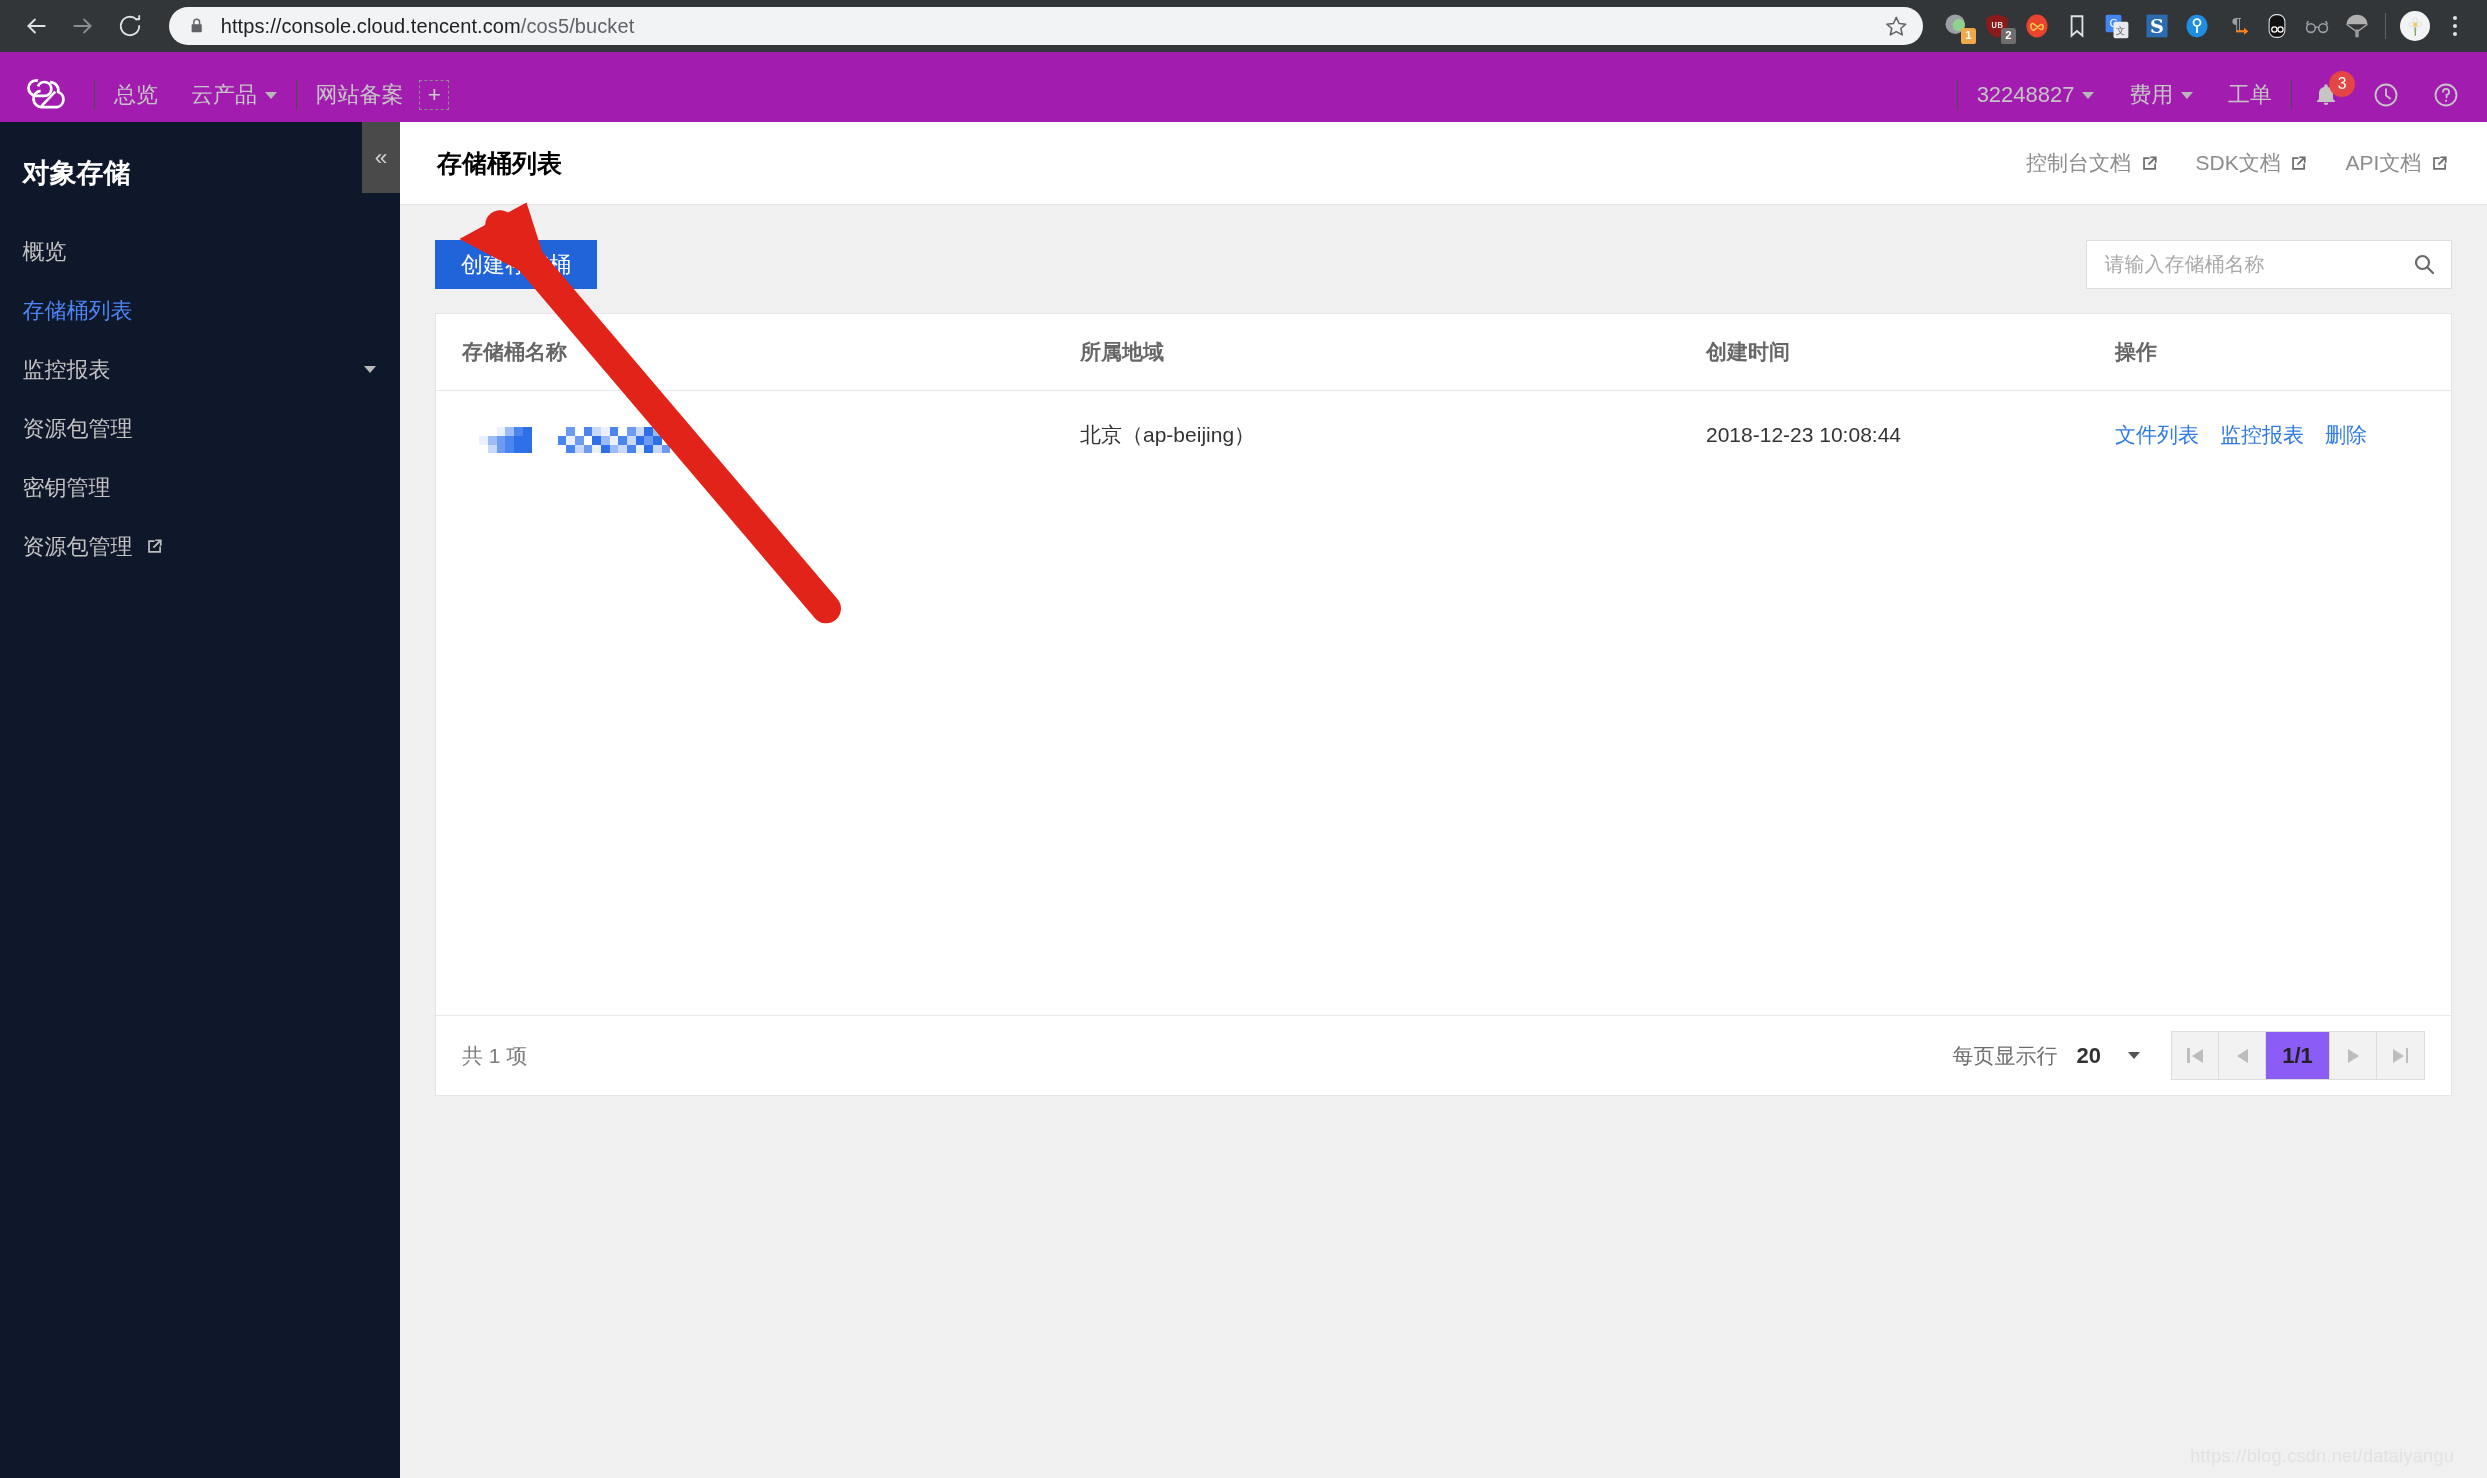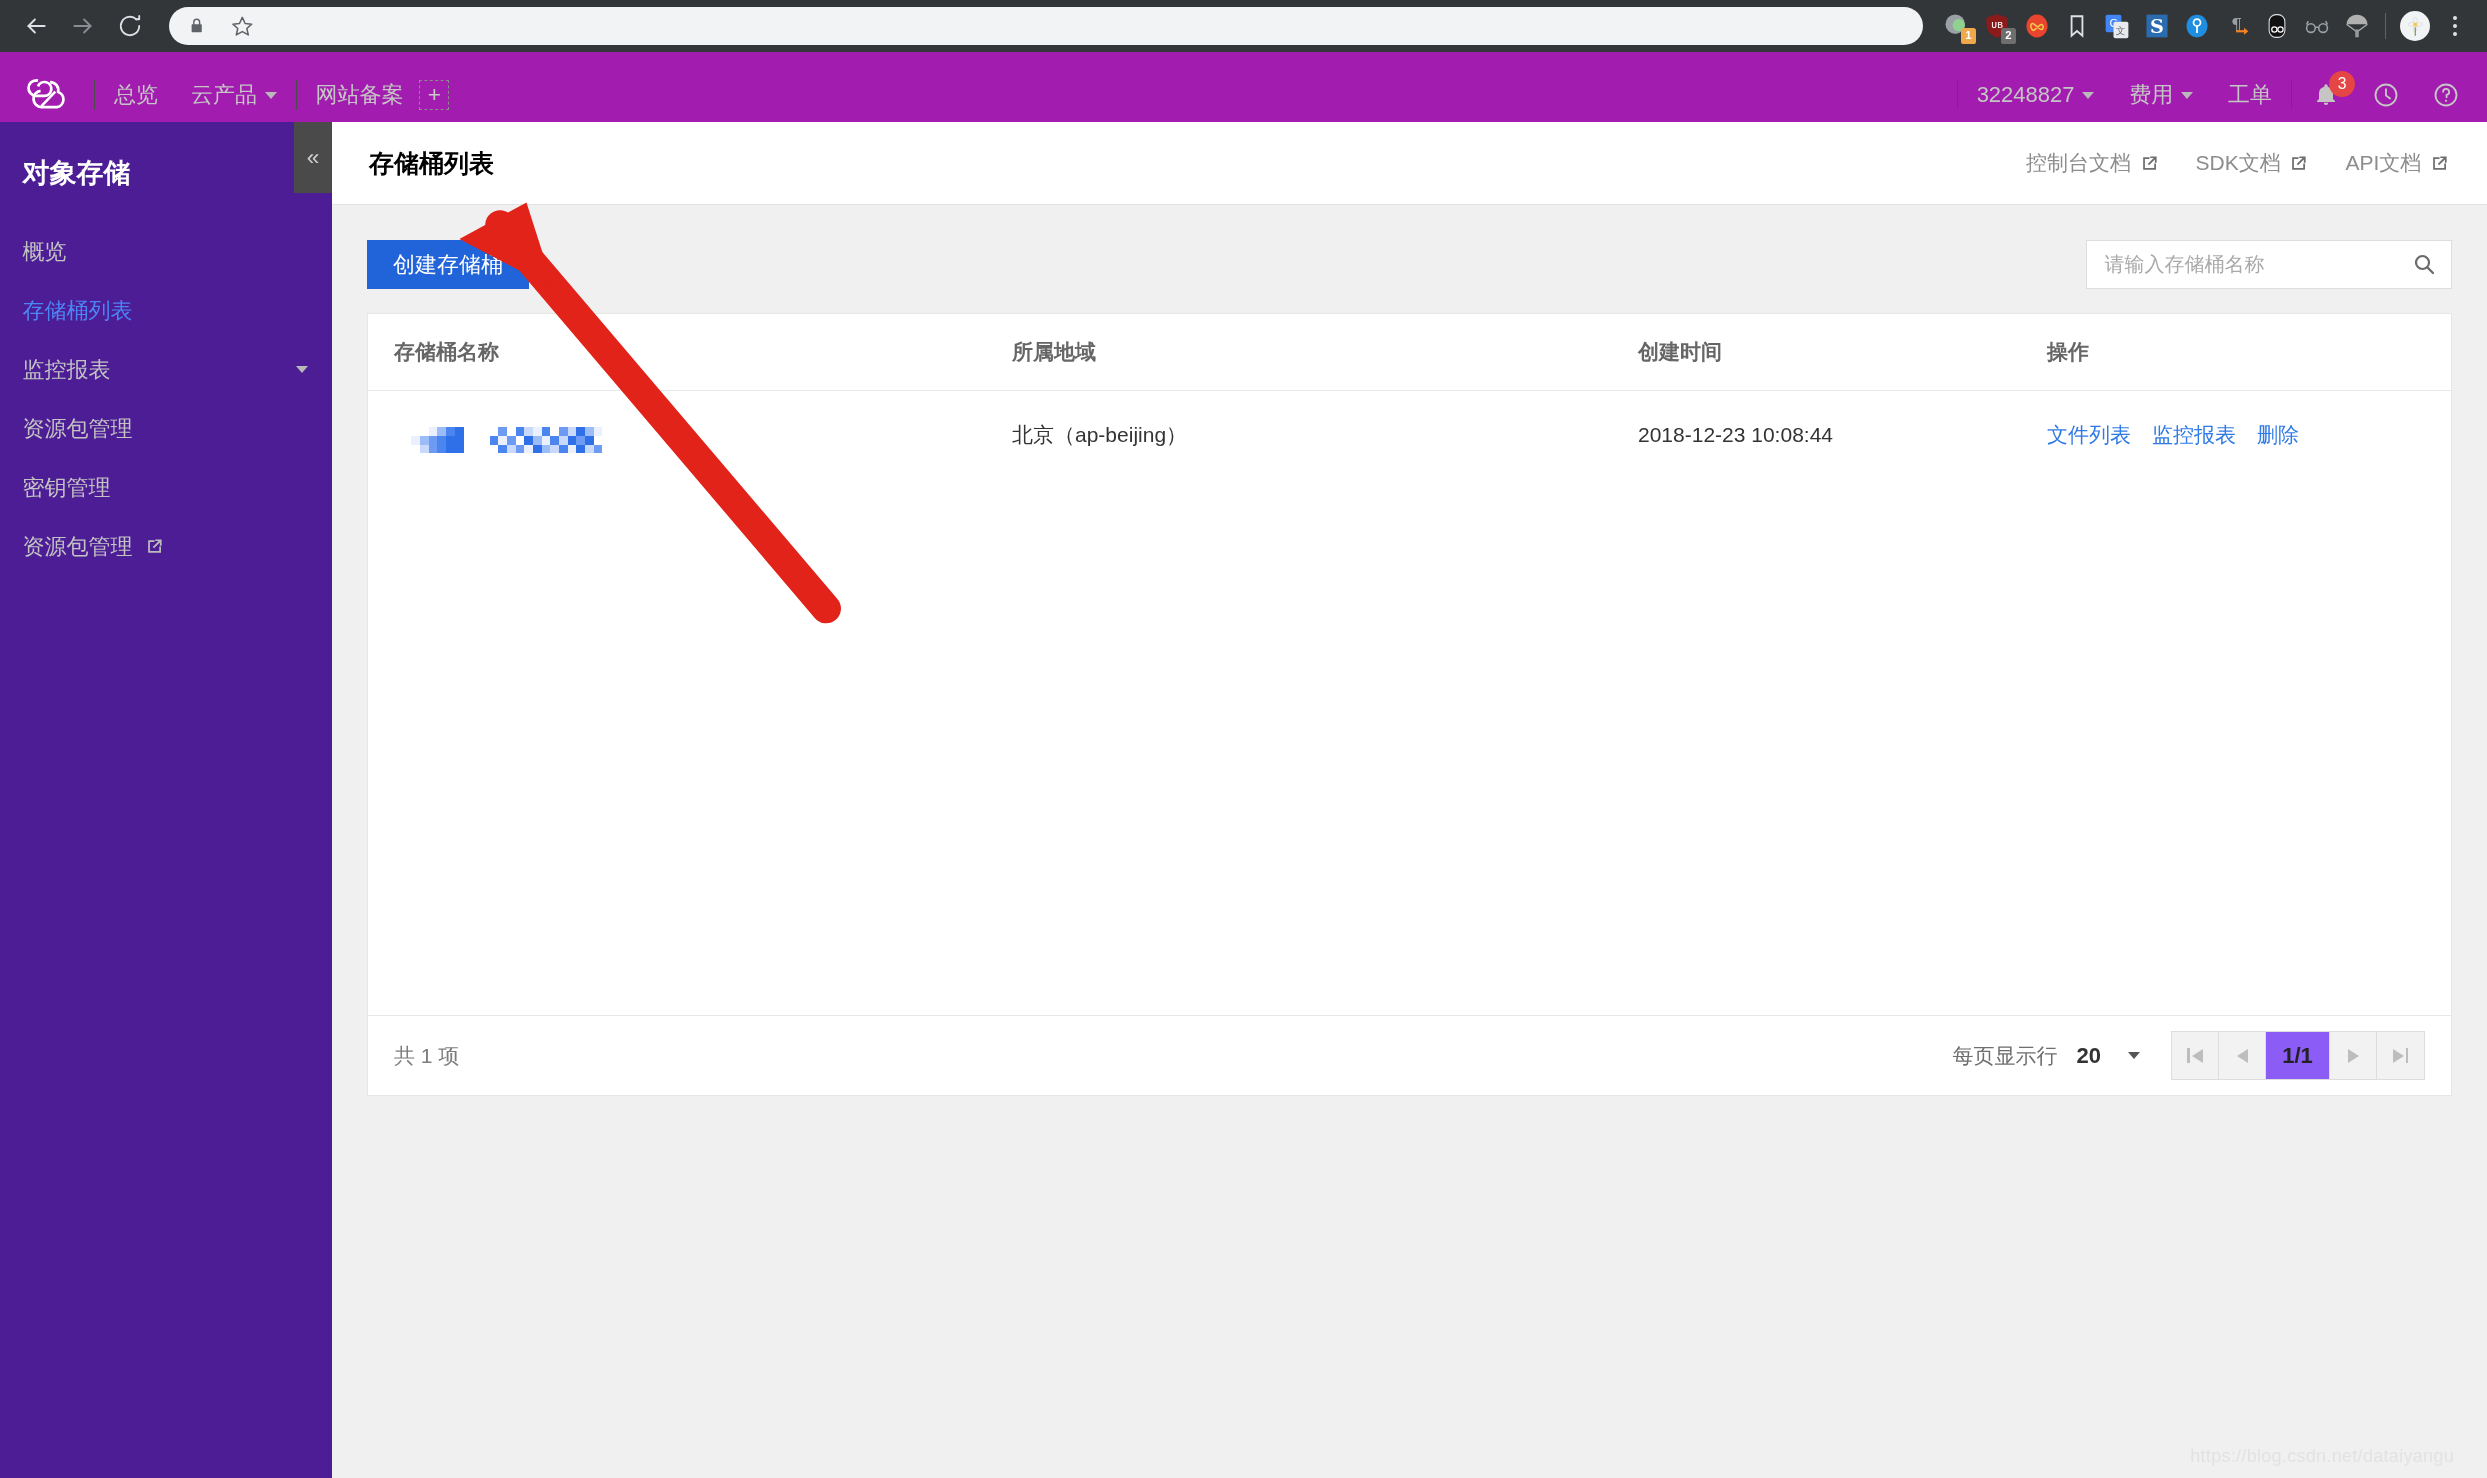--- a/index.html
+++ b/index.html
@@ -128,22 +128,22 @@
     background:#e54545; color:#fff;
     width:26px; height:26px; border-radius:50%;
     font-size:15.7px; display:flex; align-items:center; justify-content:center;
     font-weight: normal;
   }
 
   
   .page { display: flex; height: 1357px; }
 
   .sidebar {
-    width: 332px;
-    background: #4c1d95;
+    width: 400px;
+    background: #0f172a;
     flex: 0 0 auto;
     position: relative;
     padding-top: 0;
   }
   .sidebar-title {
     color: #fff;
     font-size: 27px;
     font-weight: bold;
     padding: 33px 0 0 22.6px;
   }
@@ -329,20 +329,21 @@
         <polyline points="20.5 3.6 20.5 6.6 17.5 6.6" transform="translate(0 -0.8)"></polyline>
       </svg>
   </div>
 
   <div class="omnibox">
     <span class="lock">
       <svg width="17.4" height="17.4" viewBox="0 0 24 24" fill="currentColor">
           <path d="M12 2a5 5 0 0 0-5 5v3H6a1 1 0 0 0-1 1v9a1 1 0 0 0 1 1h12a1 1 0 0 0 1-1v-9a1 1 0 0 0-1-1h-1V7a5 5 0 0 0-5-5zm0 2a3 3 0 0 1 3 3v3H9V7a3 3 0 0 1 3-3z"></path>
         </svg>
     </span>
+    <span class="url"><span>https://console.cloud.tencent.com</span><span class="dim">/cos5/bucket</span></span>
     <span class="star">
       <svg width="22.6" height="22.6" viewBox="0 0 24 24" fill="none" stroke="currentColor" stroke-width="1.6" stroke-linejoin="round">
           <polygon points="12 2.5 15 9 22 9.7 16.8 14.3 18.4 21.2 12 17.6 5.6 21.2 7.2 14.3 2 9.7 9 9"></polygon>
         </svg>
     </span>
   </div>
 
   <div class="ext-tray">
     <div class="ext">
       <svg width="30" height="30" viewBox="0 0 34 34">

